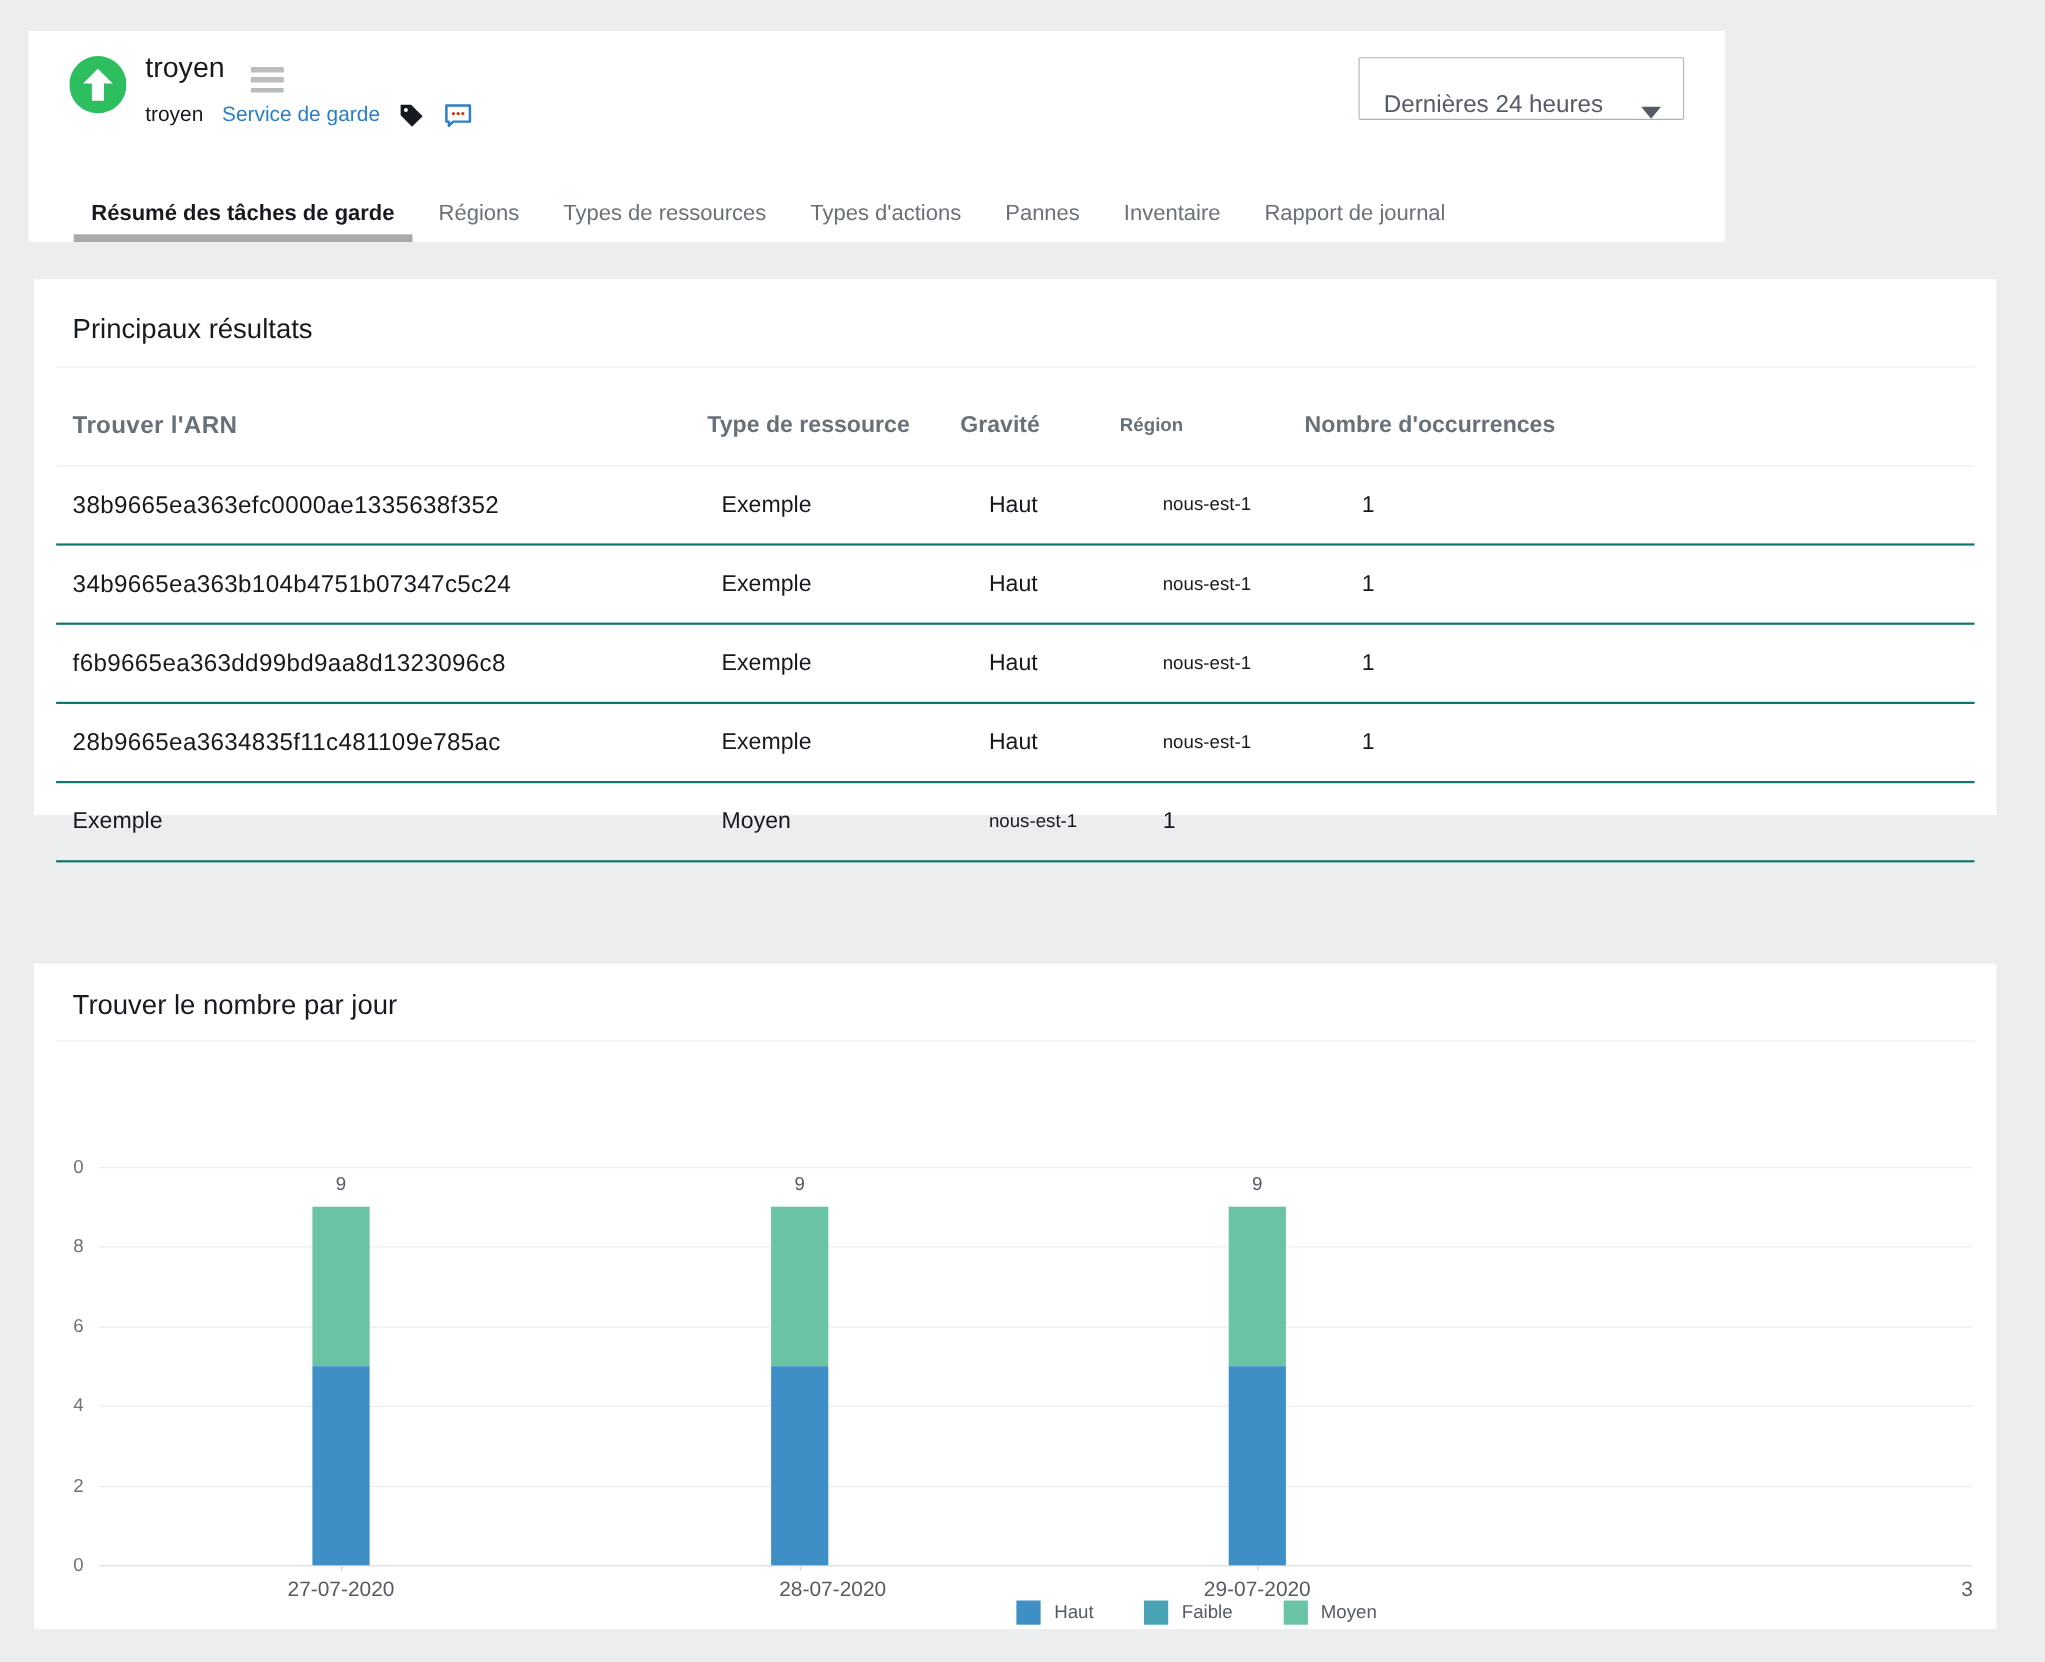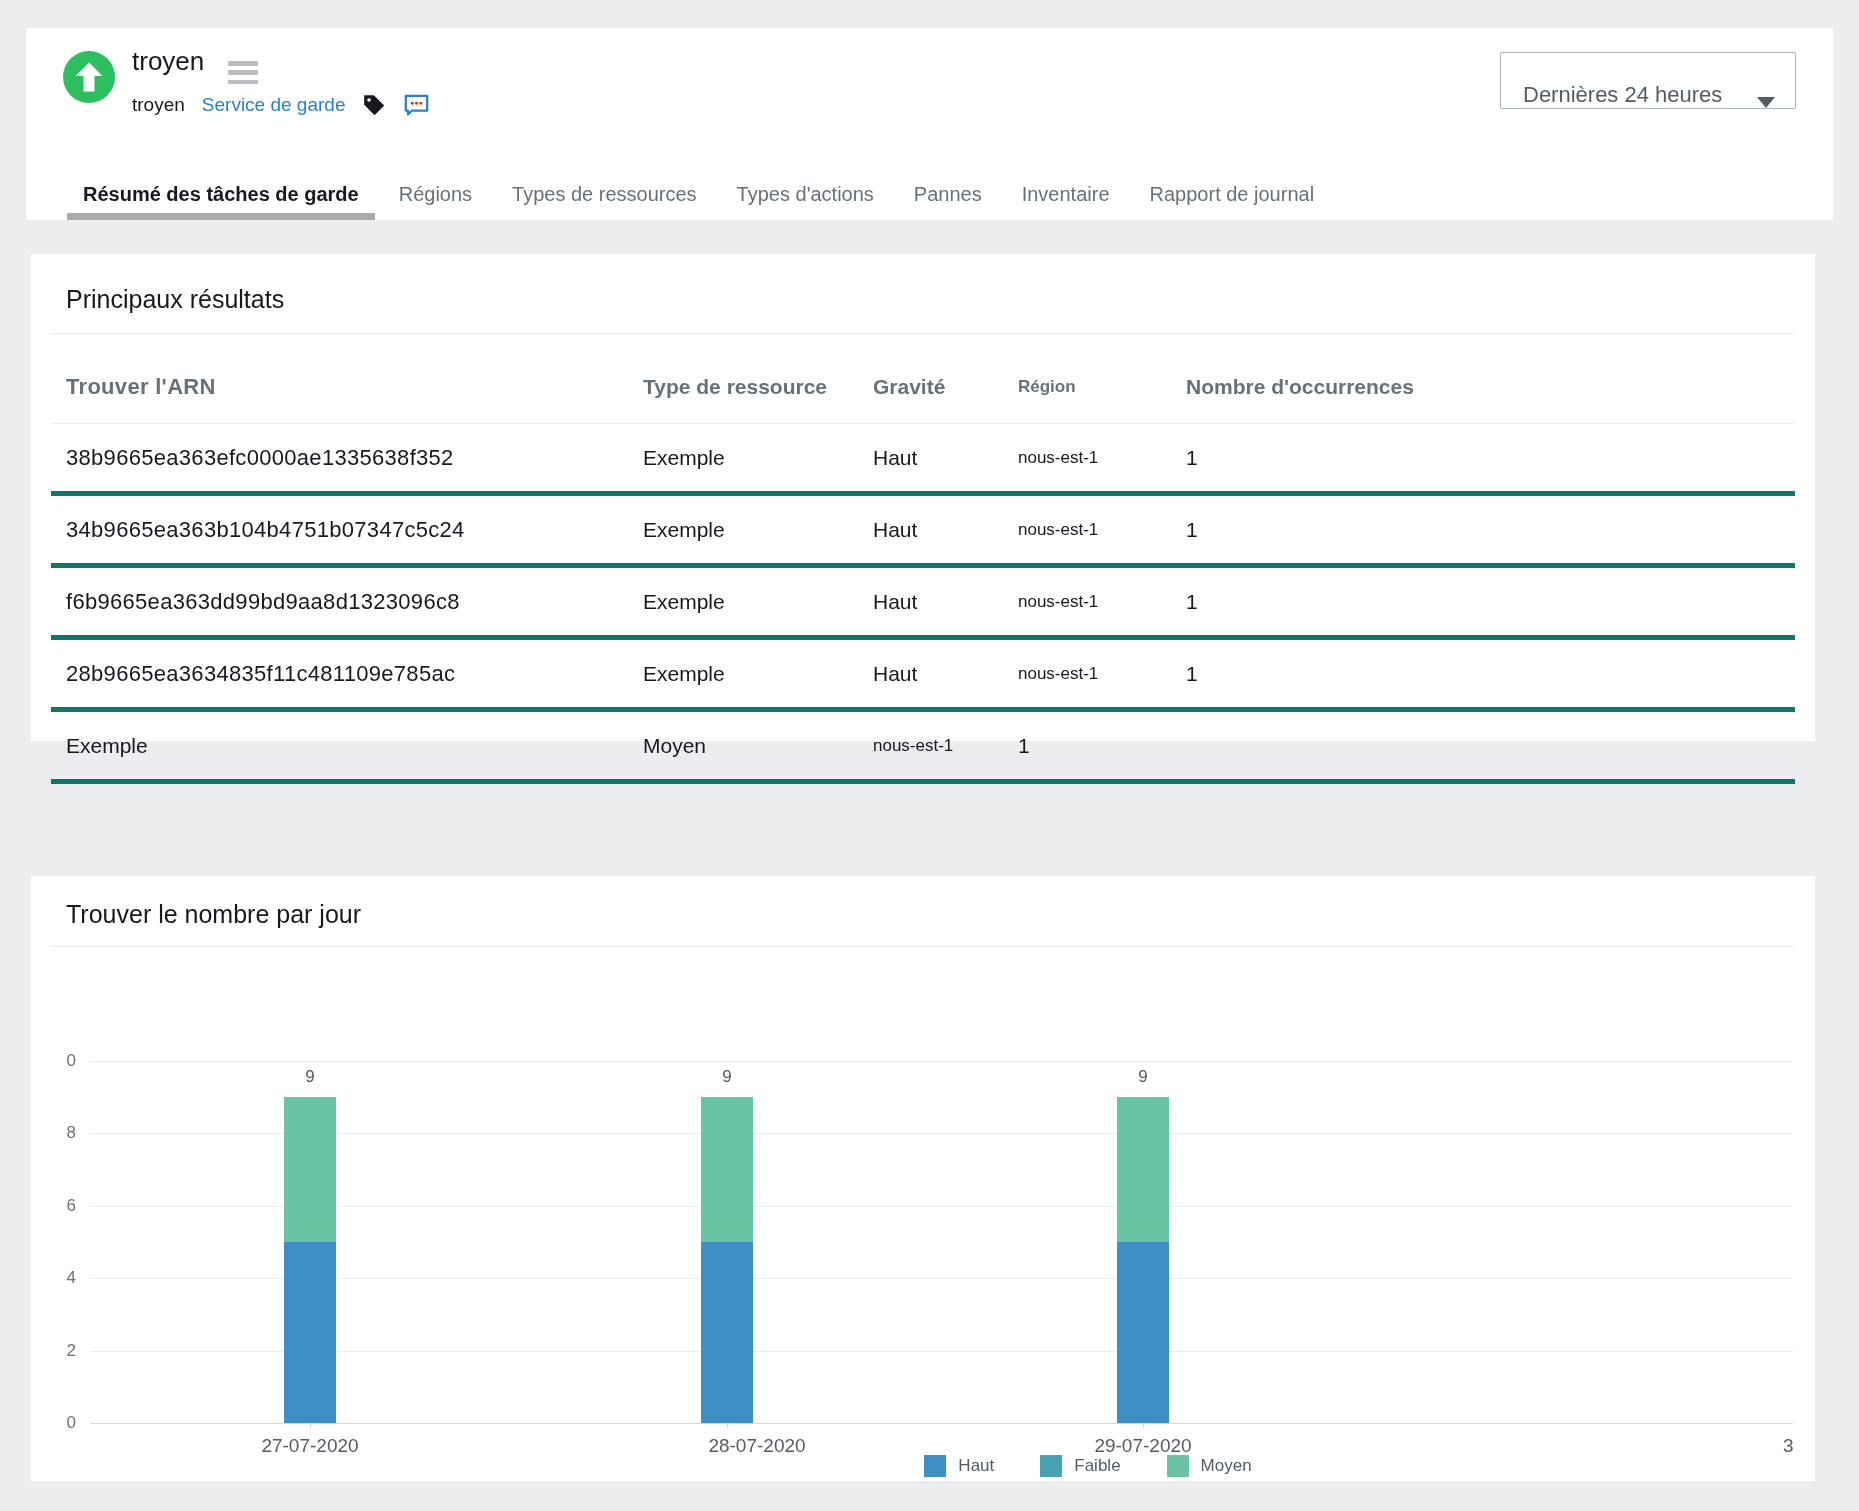--- a/index.html
+++ b/index.html
@@ -5,21 +5,21 @@
   * { box-sizing: border-box; }
   html,body { margin:0; padding:0; }
   body {
     background:#ecedef;
     font-family:"Liberation Sans", sans-serif;
     color:#16191f;
   }
   .page { position:relative; width:1859px; height:1511px; background:#ecedef; overflow:hidden; }
 
   
-  .header-card { position:absolute; left:26px; top:28px; width:1807px; height:192px; background:#fff; }
+  .header-card { position:absolute; left:26px; top:28px; width:1542px; height:192px; background:#fff; }
   .app-icon { position:absolute; left:37px; top:23px; width:52px; height:52px; }
   .app-title { position:absolute; left:106px; top:18px; font-size:26px; color:#16191f; }
   .menu-icon { position:absolute; left:202px; top:33px; width:30px; height:23px; display:flex; flex-direction:column; justify-content:space-between; cursor:pointer; }
   .menu-icon span { display:block; height:4.5px; background:#b9bcc0; border-radius:1px; }
   .subtitle-row { position:absolute; left:106px; top:62px; height:30px; display:flex; align-items:center; gap:17px; font-size:19px; }
   .subtitle { color:#16191f; }
   .oncall-link { color:#2b7fc5; text-decoration:none; cursor:pointer; }
   .tag-icon, .comment-icon { display:inline-flex; align-items:center; cursor:pointer; }
 
   .time-dropdown {
@@ -42,21 +42,21 @@
   .card-title { margin:0; padding:33px 35px 0 35px; font-size:25px; font-weight:normal; color:#16191f; }
   .card1 .card-title { padding-top:31px; }
   .card2 .card-title { padding-top:24px; }
   .card-sep { margin:19px 20px 0 20px; border-bottom:1px solid #eaeded; }
   .card2 .card-sep { margin-top:17px; }
 
   
   .table { margin:0 20px; }
   .thead, .trow { display:grid; grid-template-columns:577px 230px 145px 168px 1fr; padding:0 15px; align-items:center; }
   .thead { padding-top:40px; padding-bottom:23px; color:#687078; font-weight:bold; font-size:19px; border-bottom:1px solid #eaeded; }
-  .trow { height:72px; border-bottom:5px solid #0f766e; }
+  .trow { height:72px; border-bottom:2px solid #0f766e;gap:13px; }
   .cell-arn   { font-size:22px; letter-spacing:0.3px; }
   .cell-type  { font-size:21px; }
   .cell-grav  { font-size:21px; }
   .cell-region{ font-size:17px; }
   .cell-count { font-size:21px; }
 
   
   .chart { position:relative; height:520px; }
   .chart-plot { position:absolute; left:59px; right:22px; top:114px; height:362px; }
   .gridline { position:absolute; left:0; right:0; height:1px; background:#ececec; }

